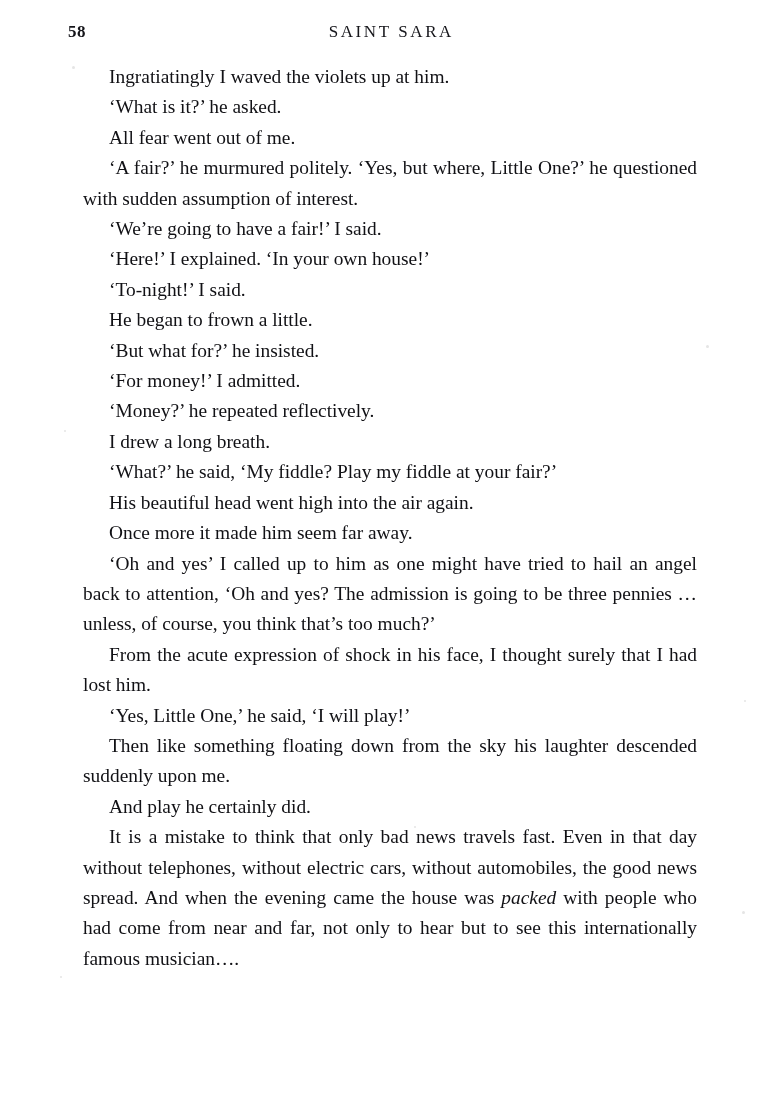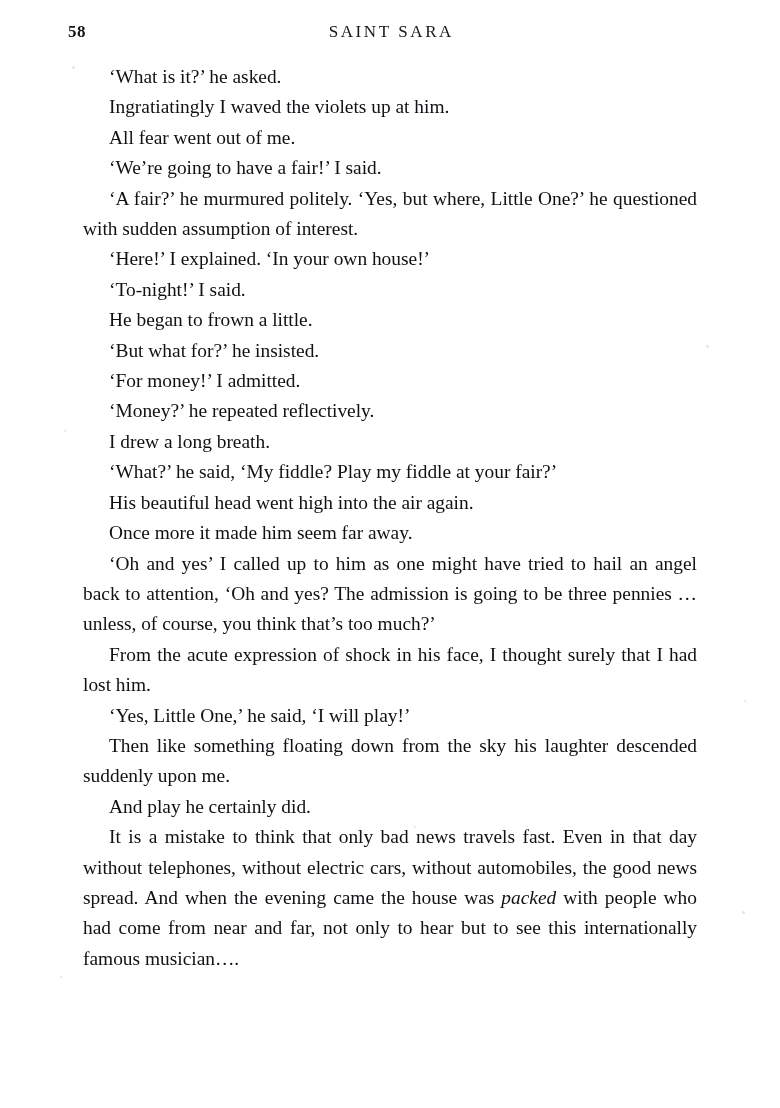--- a/index.html
+++ b/index.html
@@ -78,25 +78,25 @@
 <body>
 
 <div class="page">
 
   <div class="header-row">
     <div class="folio">58</div>
     <div class="running-head">SAINT SARA</div>
   </div>
 
   <div class="body-text">
+    <p>Ingratiatingly I waved the violets up at him.</p>
     <p>‘What is it?’ he asked.</p>
-    <p>Ingratiatingly I waved the violets up at him.</p>
     <p>All fear went out of me.</p>
+    <p>‘A fair?’ he murmured politely. ‘Yes, but where, Little One?’ he questioned with sudden assumption of interest.</p>
     <p>‘We’re going to have a fair!’ I said.</p>
-    <p>‘A fair?’ he murmured politely. ‘Yes, but where, Little One?’ he questioned with sudden assumption of interest.</p>
     <p>‘Here!’ I explained. ‘In your own house!’</p>
     <p>‘To-night!’ I said.</p>
     <p>He began to frown a little.</p>
     <p>‘But what for?’ he insisted.</p>
     <p>‘For money!’ I admitted.</p>
     <p>‘Money?’ he repeated reflectively.</p>
     <p>I drew a long breath.</p>
     <p>‘What?’ he said, ‘My fiddle? Play my fiddle at your fair?’</p>
     <p>His beautiful head went high into the air again.</p>
     <p>Once more it made him seem far away.</p>

